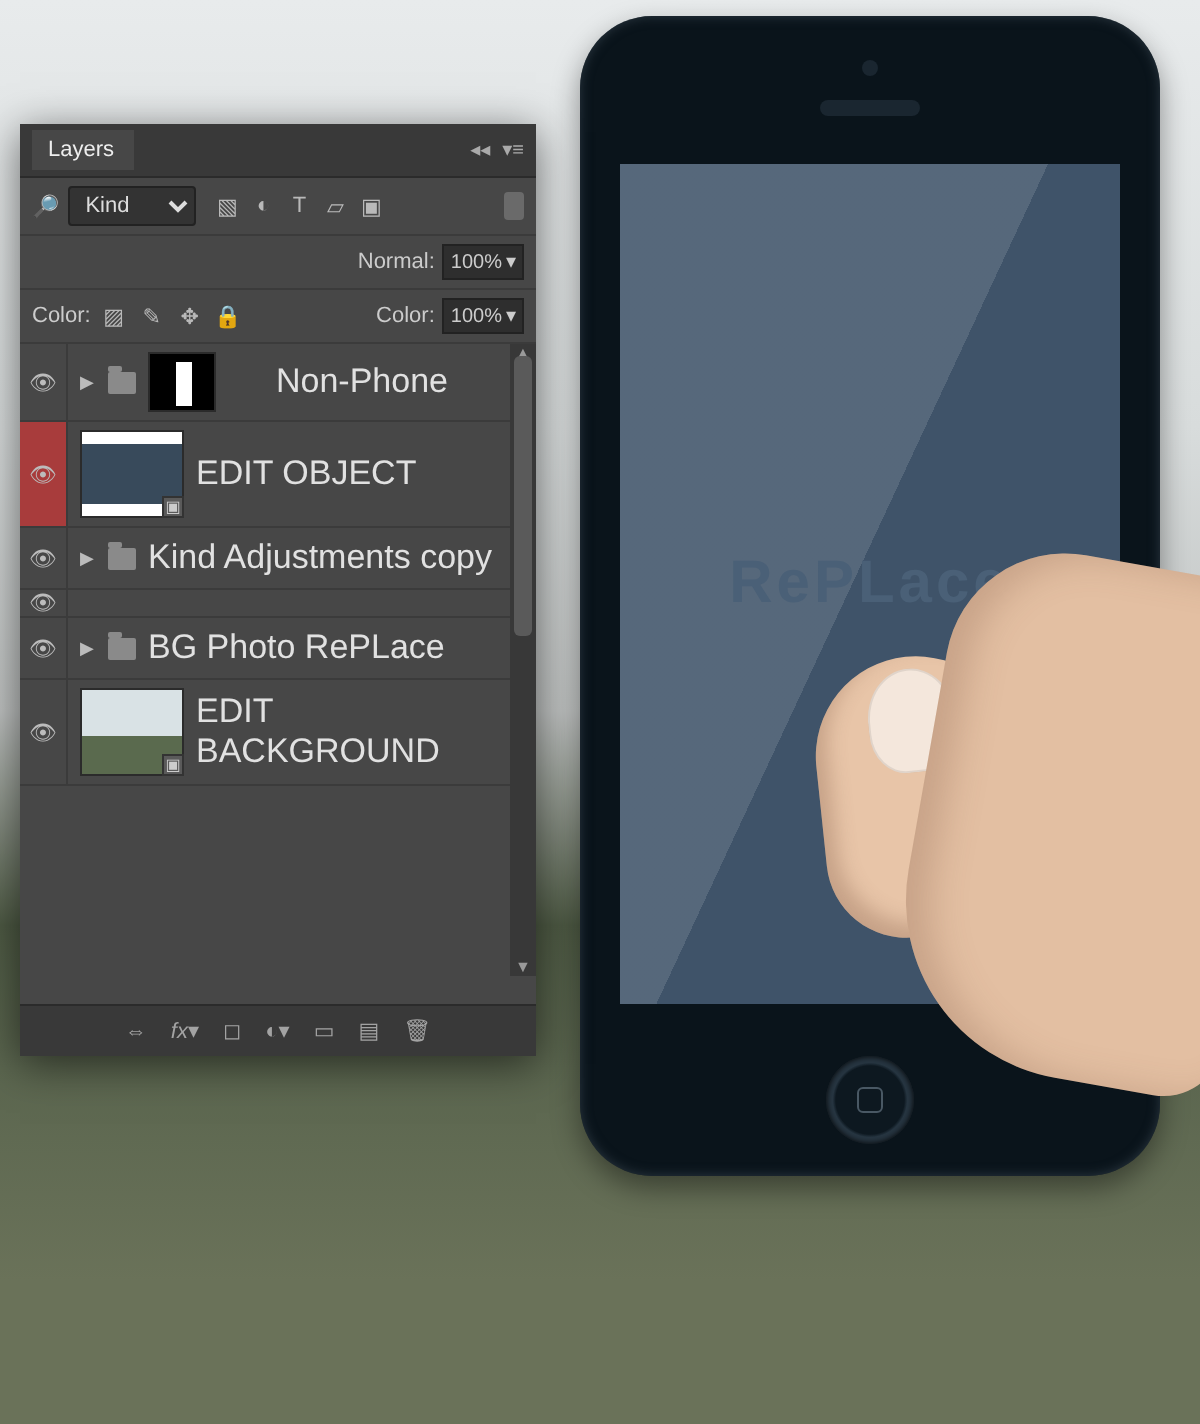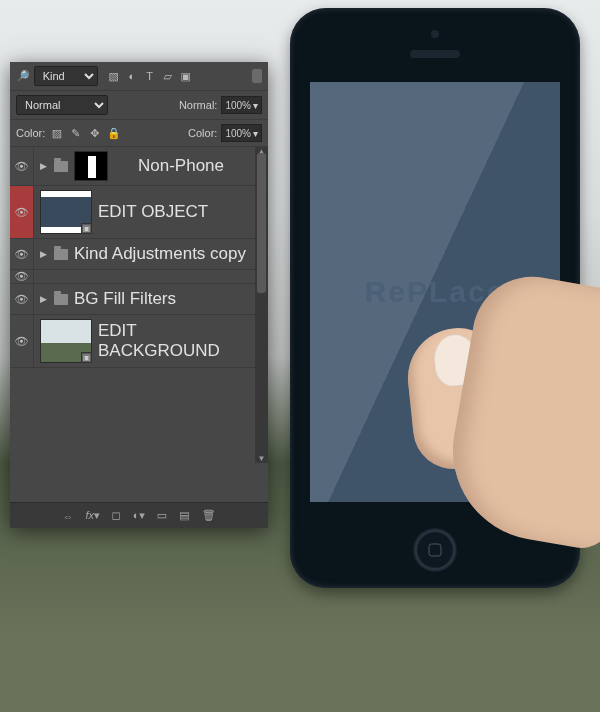--- a/index.html
+++ b/index.html
@@ -176,41 +176,45 @@
     <div class="home-sq"></div>
   </div>
   <div class="thumb">
     <div class="nail"></div>
   </div>
 </div>
 <div class="palm"></div>
 
 <div class="panel">
 
+  <div class="titlebar">
+    <div class="tab">Layers</div>
+    <div class="global-icons">
+      <span>◂◂</span>
+      <span>▾≡</span>
+    </div>
+  </div>
 
   <div class="row">
     <span>🔎</span>
     <select style="width:64px">
       <option>Kind</option>
     </select>
     <div class="filter-icons" style="display:flex;gap:2px;margin-left:4px">
       <span>▧</span>
       <span>◐</span>
       <span>T</span>
       <span>▱</span>
       <span>▣</span>
     </div>
     <span style="flex:1"></span>
     <span style="width:10px;height:14px;background:#6a6a6a;border-radius:2px;"></span>
   </div>
 
   <div class="row">
-    <select style="width:92px">
-      <option>Normal</option>
-    </select>
     <span style="flex:1"></span>
     <span>Normal:</span>
     <div class="opacity-box">
       <span>100%</span>
         <span>▾</span>
     </div>
   </div>
 
   <div class="row lock-row">
     <span>Color:</span>
@@ -272,21 +276,21 @@
         </div>
     </div>
 
     <div class="layer small">
       <div class="eye-col">
           <span class="eye">👁</span>
         </div>
       <div class="layer-body">
         <span class="disclosure">▶</span>
         <span class="folder-icon"></span>
-        <span class="layer-label">BG Fill Filters</span>
+        <span class="layer-label">BG Photo RePLace</span>
       </div>
     </div>
 
     <div class="layer">
       <div class="eye-col">
           <span class="eye">👁</span>
         </div>
       <div class="layer-body" style="min-height:52px">
         <div class="thumb-img thumb-big" style="background:linear-gradient(180deg,#d9e2e5 0 55%,#5a6a4e 55%);">
           <div class="link-badge">▣</div>

